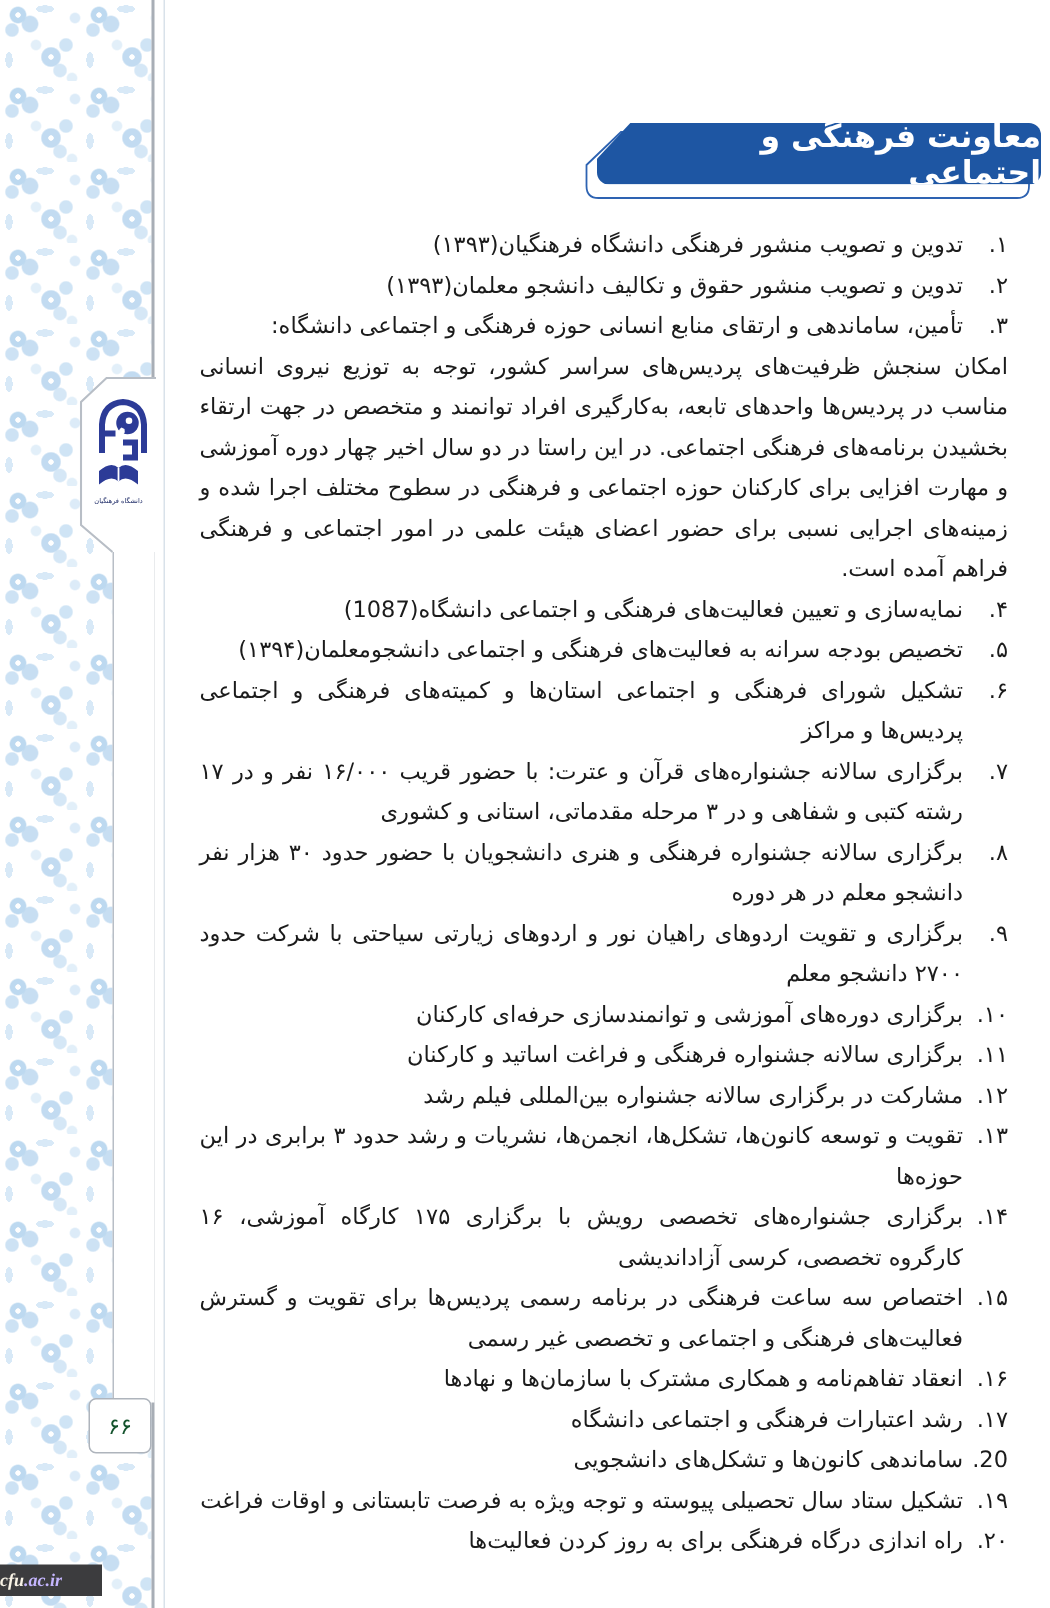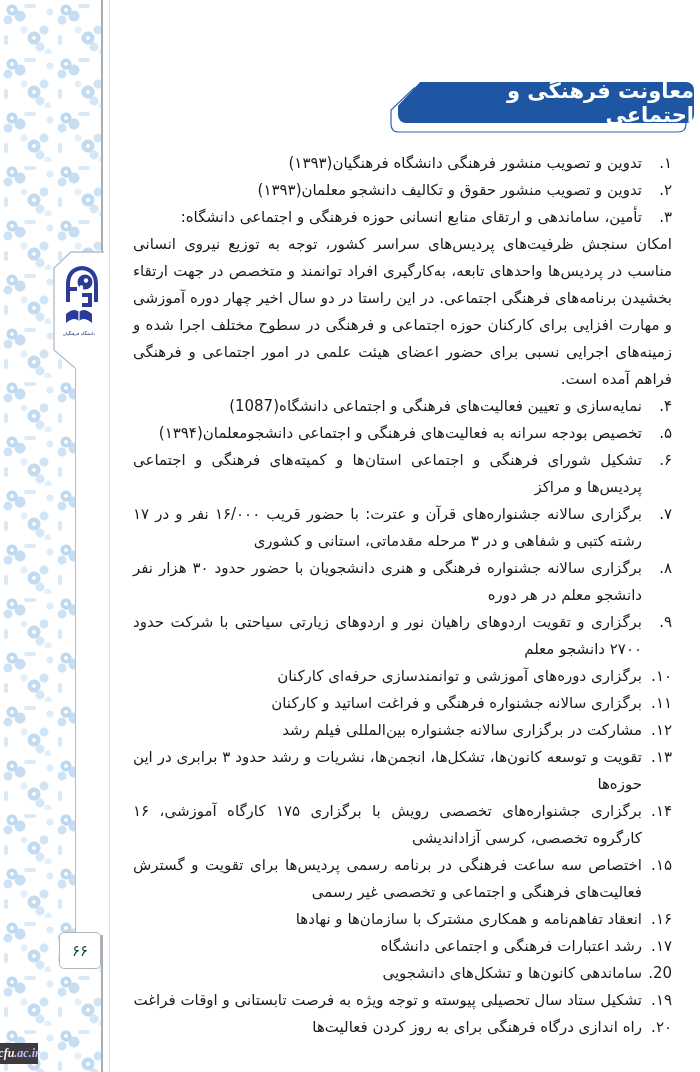--- a/index.html
+++ b/index.html
@@ -44,22 +44,22 @@
   .band-text { position:absolute; left:75px; top:366px; width:28px; height:182px; z-index:4; }
 
   .page-box {
     position:absolute; left:59px; top:932px; width:42px; height:37px; z-index:5;
     background:#fff; border:1px solid #aeb4bc; border-radius:5px;
     display:flex; align-items:center; justify-content:center;
     font-size:15px; color:#14532d;
   }
 
   .watermark {
-    position:absolute; left:0; top:1043px; width:38px; height:21px; z-index:6;
-    background:#3c3c3e; display:flex; align-items:center; justify-content:center;
+    position:absolute; left:0; top:1043px; width:68px; height:21px; z-index:6;
+    background:#3c3c3e; display:flex; align-items:center; justify-content:flex-start;
     font-family:"Liberation Serif", serif; font-style:italic; font-weight:bold;
     font-size:12px; direction:ltr; letter-spacing:0;
   }
   .wm-a { color:#f8f3e6; }
   .wm-b { color:#c4b5fd; }
 
   
   .banner-echo { position:absolute; left:389px; top:87px; z-index:1; }
   .banner {
     position:absolute; left:398px; top:82px; width:296px; height:41px; z-index:2;

